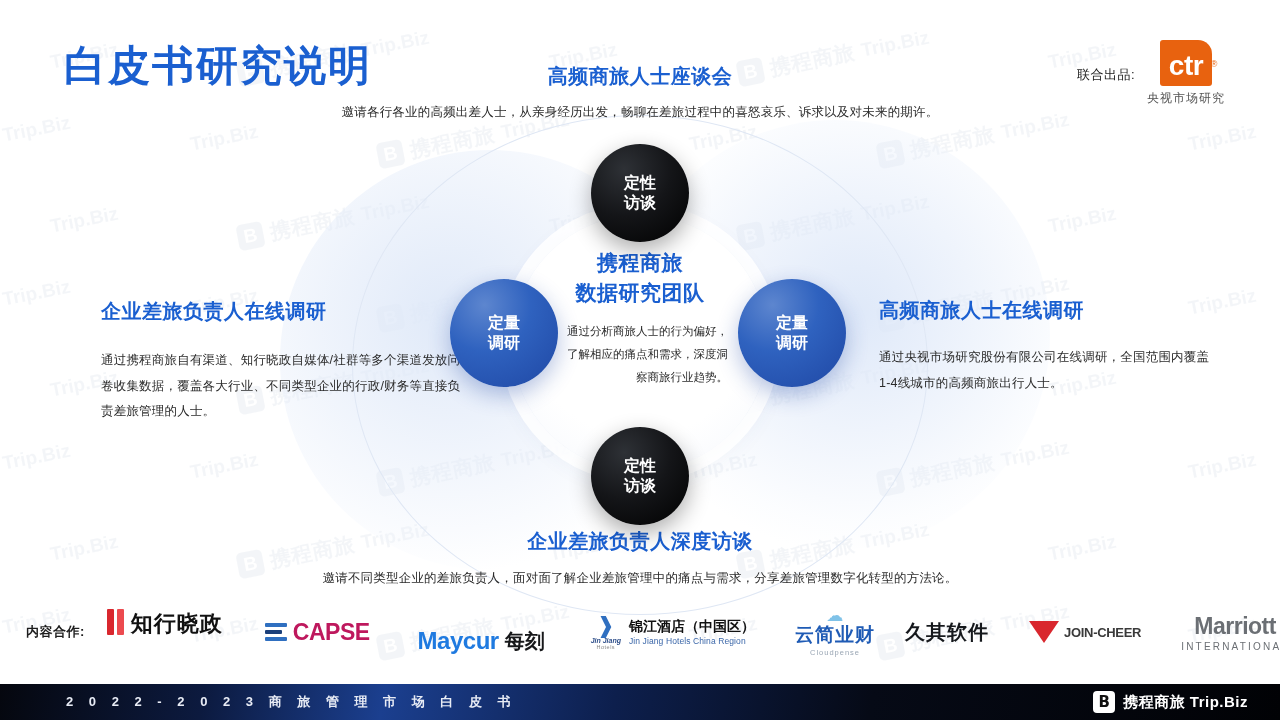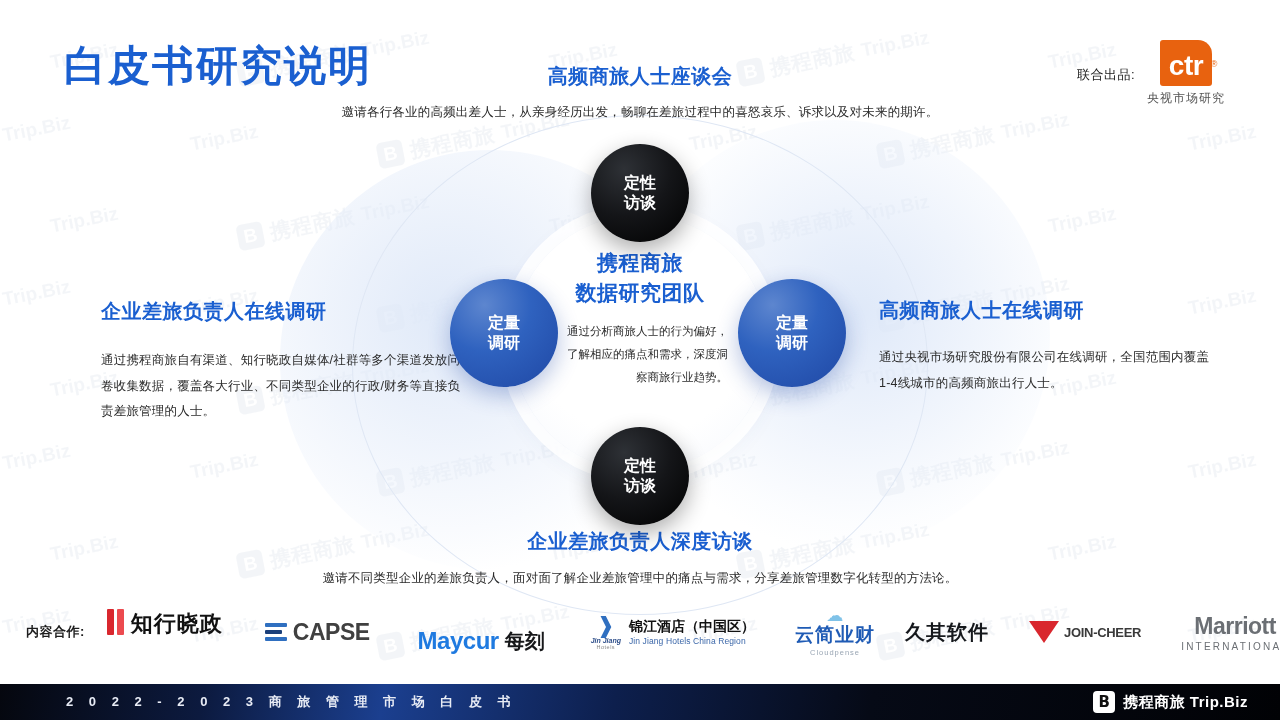--- a/index.html
+++ b/index.html
@@ -134,21 +134,21 @@
     border-radius:1px; }
   .zx-bars i:nth-child(2){ background:#ec4a4f; }
   .zx-txt { font-size:22px; font-weight:bold; color:#111;
     font-family:"DejaVu Sans","Liberation Sans",sans-serif; letter-spacing:1px;}
   .lg-capse { display:flex; align-items:center; gap:6px; margin-left:42px; }
   .capse-bars { display:flex; flex-direction:column; gap:3px; }
   .capse-bars i { display:block; height:4px; background:#1b3f7a; border-radius:1px; }
   .capse-bars i:nth-child(1){ width:22px; background:#2f6fc0;}
   .capse-bars i:nth-child(2){ width:17px; }
   .capse-bars i:nth-child(3){ width:22px; background:#2f6fc0;}
-  .capse-txt { font-size:23px; font-weight:bold; color:#404040; letter-spacing:-.5px; }
+  .capse-txt { font-size:23px; font-weight:bold; color:#be185d; letter-spacing:-.5px; }
   .lg-maycur { margin-left:48px; display:flex; align-items:flex-end; gap:6px; }
   .maycur-en { font-size:24px; font-weight:bold; color:#1f7ae0; letter-spacing:-.5px; }
   .maycur-cn { font-size:20px; font-weight:bold; color:#17181a; }
   .lg-jj { margin-left:46px; display:flex; align-items:center; gap:8px; }
   .jj-mark { text-align:center; }
   .jj-swirl { font-size:22px; color:#2f6fc0; line-height:1; }
   .jj-sub1 { font-size:7px; color:#2f4f8a; font-style:italic; font-weight:bold; }
   .jj-sub2 { font-size:5.5px; color:#888; letter-spacing:.5px; }
   .jj-txt1 { font-size:14px; color:#111; font-weight:bold; }
   .jj-txt2 { font-size:8.5px; color:#3a66a8; letter-spacing:.1px; }

